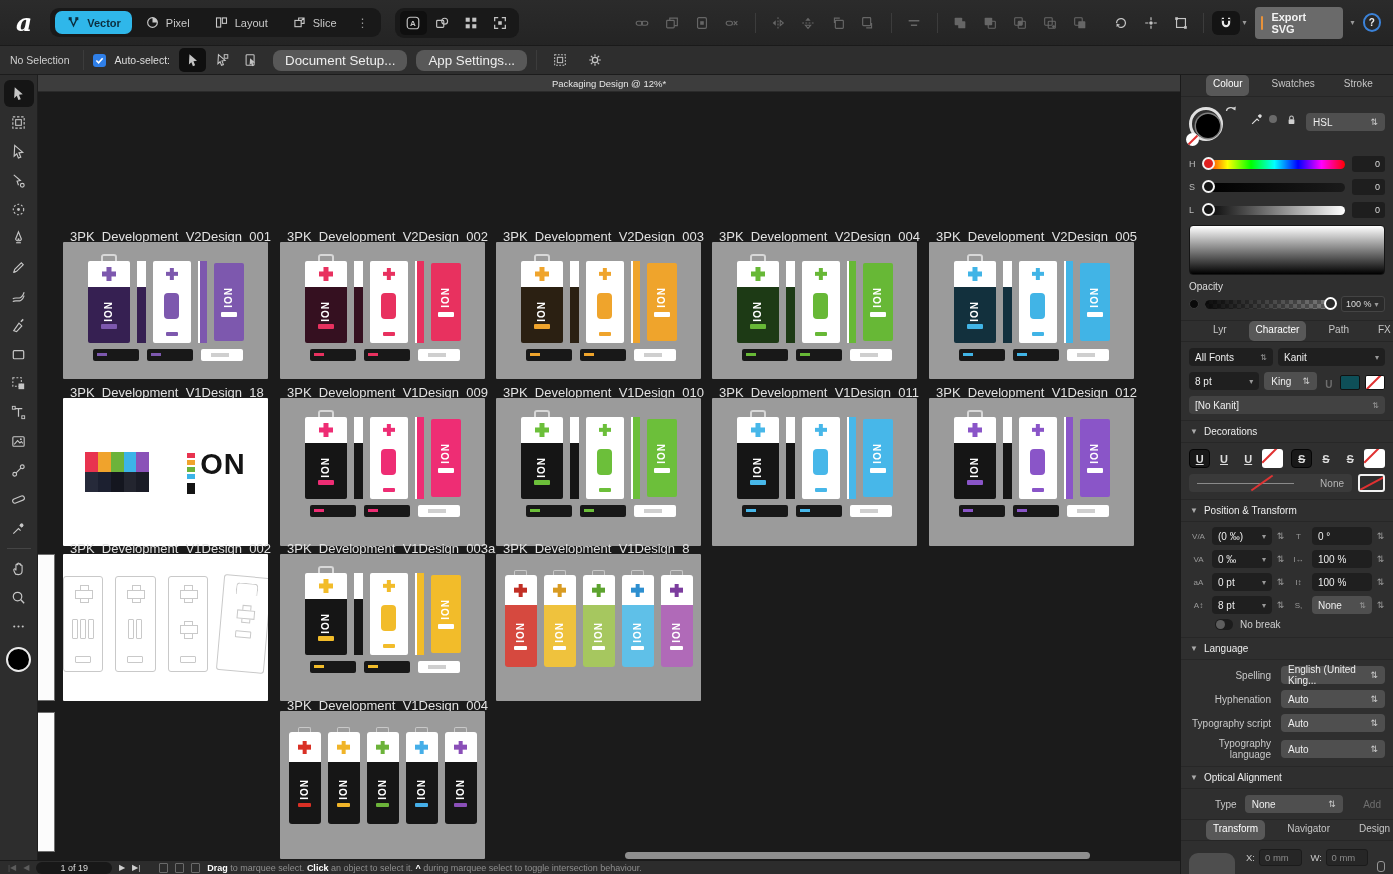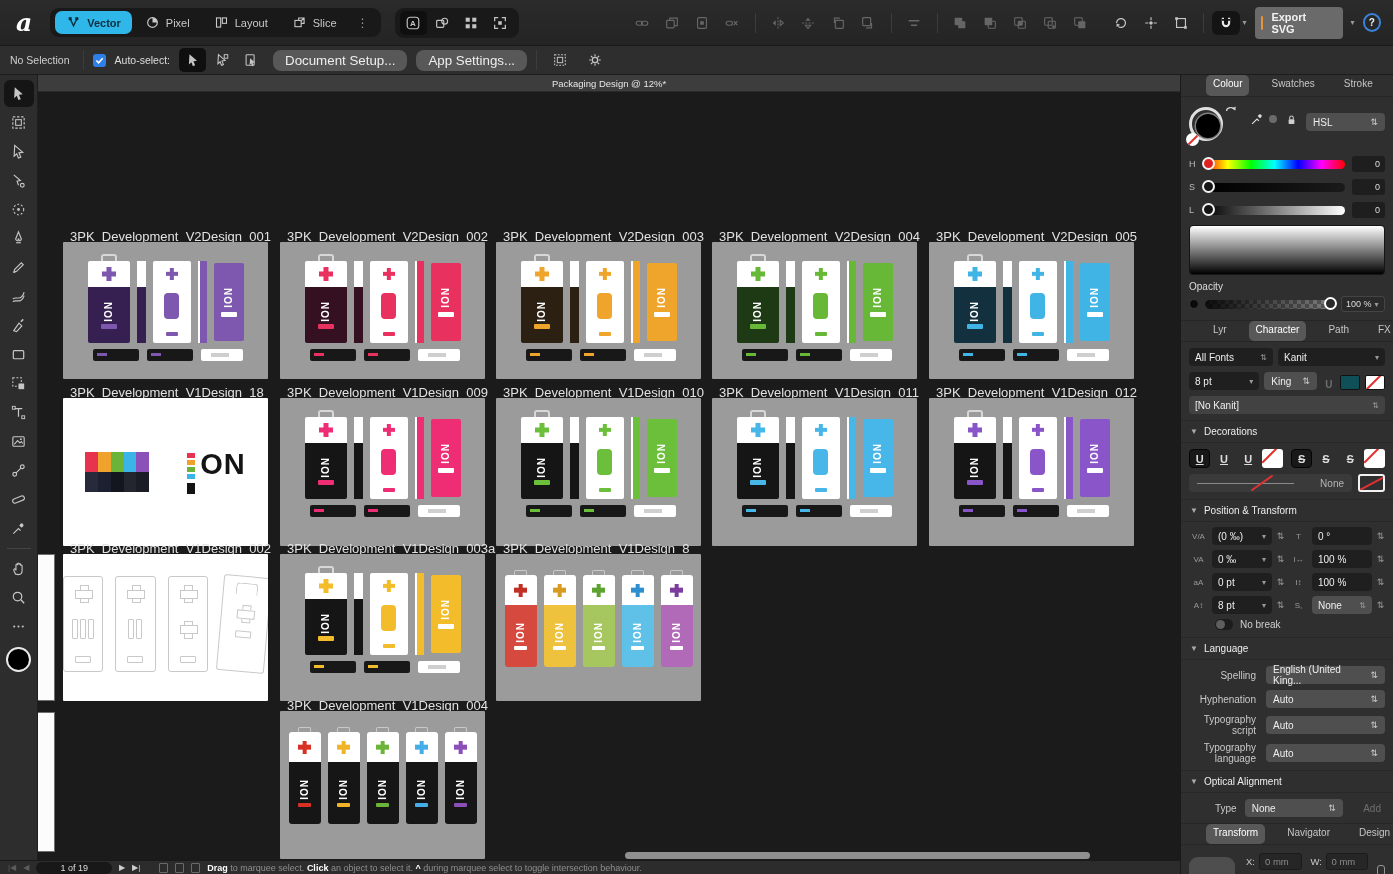--- a/index.html
+++ b/index.html
@@ -181,21 +181,21 @@
 .pt-icon{width:19px;color:#9a9a9a;font-size:8px;text-align:center;flex-shrink:0}
 .pt-input{background:#1f1f1f;border-radius:4px;height:18px;display:flex;align-items:center;padding:0 6px;color:#eee;flex:1;min-width:0}
 .pt-input .dd{margin-left:auto}
 .pt-input.lite{background:#4f4f4f}
 .stepper{color:#9a9a9a;font-size:9px;width:9px;text-align:center;flex-shrink:0}
 .nobreak{display:flex;align-items:center;gap:7px;margin:4px 8px 7px 34px;color:#cfcfcf}
 .togg{width:18px;height:11px;border-radius:6px;background:#1c1c1c;position:relative}
 .togg::after{content:'';position:absolute;left:1px;top:1px;width:9px;height:9px;border-radius:50%;background:#5e5e5e}
 .lrow{display:flex;align-items:center;gap:10px;margin:6px 8px}
 .lrow .lab{flex:1;text-align:right;color:#c9c9c9}
-.lrow .select{width:119px}
+.lrow .select{width:104px}
 .orow{display:flex;align-items:center;gap:8px;margin:6px 8px}
 .orow .select{width:98px}
 .add-btn{margin-left:auto;color:#6f6f6f;padding-right:4px}
 .tf{display:flex;padding:8px 8px 4px;gap:9px;align-items:flex-start}
 .anchor{width:46px;height:46px;background:#4e4e4e;border-radius:9px;margin-top:4px;flex-shrink:0}
 .tf-grid{flex:1;display:grid;grid-template-columns:1fr 1fr;gap:6px 9px}
 .tf-field{display:flex;align-items:center;gap:4px}
 .tf-field .lab{color:#c9c9c9;font-size:9.5px;width:11px;text-align:right}
 .tf-input{flex:1;height:17px;background:#262626;border:1px solid #1b1b1b;border-radius:3px;display:flex;align-items:center;padding:0 5px;color:#8a8a8a;font-size:9.5px}
 .chain{display:flex;flex-direction:column;align-items:center;margin-top:12px;flex-shrink:0}

